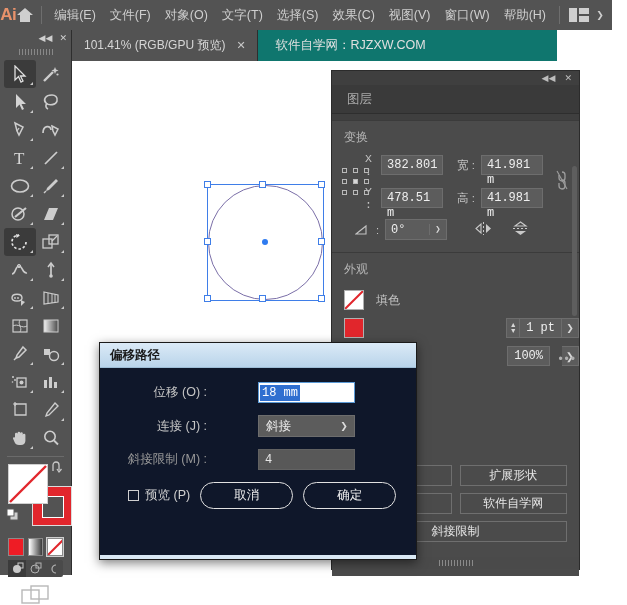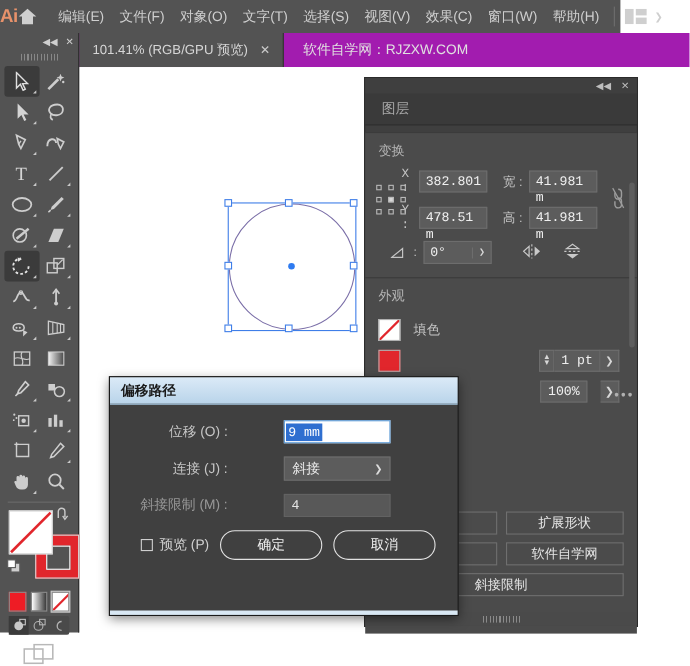--- a/index.html
+++ b/index.html
@@ -7,43 +7,43 @@
   body {
     font-family: "Liberation Sans", "DejaVu Sans", sans-serif;
     background:#ffffff;
     font-size:12px;
     color:#d0d0d0;
     position:relative;
   }
 
   
   #menubar {
-    position:absolute; left:0; top:0; width:564px; height:30px;
+    position:absolute; left:0; top:0; width:612px; height:30px;
     background:#535353;
     display:flex; align-items:center;
   }
   #ai-logo {
     width:32px; height:30px; display:flex; align-items:center; justify-content:center;
     color:#e8926b; font-size:17px; font-weight:bold; font-style:normal;
     letter-spacing:-0.5px;
   }
   #home-btn { width:36px; height:30px; display:flex; align-items:center; justify-content:center; }
   .mb-sep { width:1px; height:18px; background:#6e6e6e; margin:0 6px; }
   .menu-item {
     padding:0 7px; height:30px; line-height:30px;
     color:#cfcfcf; font-size:12.5px; white-space:nowrap;
   }
   #mb-right { margin-left:auto; display:flex; align-items:center; padding-right:4px; }
   #arrange-icon { display:flex; align-items:center; justify-content:center; width:26px; height:30px; }
   #mb-caret { width:16px; height:30px; display:flex; align-items:center; justify-content:center; color:#cfcfcf; font-size:9px;}
 
   
   #tabbar {
-    position:absolute; left:0; top:30px; width:627px; height:31px;
-    background:#a21caf;
+    position:absolute; left:0; top:30px; width:557px; height:31px;
+    background:#0f766e;
     display:flex; align-items:flex-end;
   }
   #tab-left-pad { width:72px; height:31px; }
   .doc-tab {
     height:31px; display:flex; align-items:center; gap:8px;
     padding:0 8px 0 12px; background:#535353; color:#d6d6d6; font-size:12px;
     border-right:1px solid #2e2e2e; white-space:nowrap;
   }
   .doc-tab .tab-close { font-size:11px; color:#c8c8c8; padding:0 3px; }
   #watermark {
@@ -171,21 +171,21 @@
   .sel-box {
     background:#5c5c5c;border:1px solid #6d6d6d;color:#efefef;font-size:12px;
     height:21px; width:62px; display:flex;align-items:center;
     font-family:"Liberation Mono","DejaVu Sans Mono",monospace;
   }
   .sel-box .v { padding:0 5px; flex:1; }
   .sel-box .car { width:17px; display:flex;align-items:center;justify-content:center;border-left:1px solid #6d6d6d; color:#d8d8d8; font-size:9px;}
   .flip-ico { margin-left:8px; }
   .dots-right { position:absolute; right:14px; color:#b0b0b0; letter-spacing:2px; font-size:12px; }
 
-  #appearance-sec { padding:2px 16px 0 12px; position:relative; }
+  #appearance-sec { padding:2px 0 0 12px; position:relative; }
   .ap-row { display:flex; align-items:center; gap:12px; margin-top:8px; }
   .ap-sw { width:20px;height:20px;background:#fff;border:1px solid #b0b0b0; position:relative; }
   .ap-lab { font-size:12px; color:#c3c3c3; }
   .stroke-ctl { display:flex; align-items:center; margin-left:auto; }
   .spin { width:14px;height:20px;background:#5c5c5c;border:1px solid #6d6d6d;display:flex;flex-direction:column;align-items:center;justify-content:center;color:#d7d7d7;font-size:7px;line-height:6px;}
   .ptbox { background:#5c5c5c;border:1px solid #6d6d6d;border-left:0;color:#efefef;font-size:12px;height:20px;padding:0 6px;display:flex;align-items:center;font-family:"Liberation Mono",monospace;}
   .ptcar { width:17px;height:20px;background:#5c5c5c;border:1px solid #6d6d6d;border-left:0;display:flex;align-items:center;justify-content:center;color:#d8d8d8;font-size:9px;}
   .opbox { background:#5c5c5c;border:1px solid #6d6d6d;color:#efefef;font-size:12px;height:20px;padding:0 6px;display:flex;align-items:center;font-family:"Liberation Mono",monospace; }
   .opcar { width:17px;height:20px;background:#5c5c5c;border:1px solid #6d6d6d;border-left:0;display:flex;align-items:center;justify-content:center;color:#d8d8d8;font-size:10px;}
 
@@ -200,21 +200,21 @@
   #props-scroll {
     position:absolute; right:1px; top:44px; width:7px; height:440px;
   }
   #props-scroll .thumb { position:absolute; top:2px; left:1px; width:5px; height:150px; background:#5e5e5e; border-radius:3px;}
   #props-foot { position:absolute; left:0; bottom:0; width:100%; height:12px; background:#4a4a4a; display:flex;align-items:center;justify-content:center;}
   #props-foot .gripbar { width:34px;height:6px;background:repeating-linear-gradient(90deg,#8a8a8a 0 1px,transparent 1px 3px); }
 
   
   #dialog {
     position:absolute; left:99px; top:342px; width:318px; height:218px;
-    background:#404040; border:1px solid #1a1a1a;
+    background:#0f172a; border:1px solid #1a1a1a;
     box-shadow:0 3px 10px rgba(0,0,0,.5);
   }
   #dlg-title {
     height:25px; background:linear-gradient(#dbeaf7,#b9d4ea);
     border-bottom:1px solid #9dbdd6;
     display:flex; align-items:center; padding-left:10px;
     color:#1a1a1a; font-size:12.5px; font-weight:bold;
   }
   #dlg-body { position:relative; height:192px; padding:14px 14px 0 14px; }
   .dlg-row { display:flex; align-items:center; margin-bottom:12px;gap:44px; }
@@ -262,22 +262,22 @@
     <svg width="18" height="16" viewBox="0 0 18 16">
         <path d="M9 1 L17 8 H14 V15 H4 V8 H1 Z" fill="#cfcfcf"></path>
       </svg>
   </div>
   <div class="mb-sep"></div>
   <div class="menu-item">编辑(E)</div>
   <div class="menu-item">文件(F)</div>
   <div class="menu-item">对象(O)</div>
   <div class="menu-item">文字(T)</div>
   <div class="menu-item">选择(S)</div>
+  <div class="menu-item">效果(C)</div>
   <div class="menu-item">视图(V)</div>
-  <div class="menu-item">效果(C)</div>
   <div class="menu-item">窗口(W)</div>
   <div class="menu-item">帮助(H)</div>
   <div id="mb-right">
     <div class="mb-sep"></div>
     <div id="arrange-icon">
       <svg width="20" height="14" viewBox="0 0 20 14">
         <rect x="0" y="0" width="8" height="14" fill="#cfcfcf"></rect>
         <rect x="10" y="0" width="10" height="6" fill="#cfcfcf"></rect>
         <rect x="10" y="8" width="10" height="6" fill="#cfcfcf"></rect>
       </svg>
@@ -732,21 +732,21 @@
     </div>
 </div>
 
 <div id="dialog">
   <div id="dlg-title">偏移路径</div>
   <div id="dlg-body">
 
     <div class="dlg-row">
       <span class="dlg-lab">位移 (O) :</span>
       <span id="offset-input">
-        <span class="selval">9 mm</span>
+        <span class="selval">18 mm</span>
       </span>
     </div>
 
     <div class="dlg-row">
       <span class="dlg-lab">连接 (J) :</span>
       <span id="join-select">
         <span class="v">斜接</span>
         <span class="car">❯</span>
       </span>
     </div>
@@ -754,18 +754,18 @@
     <div class="dlg-row">
       <span class="dlg-lab dim">斜接限制 (M) :</span>
       <span id="miter-input">4</span>
     </div>
 
     <div id="dlg-actions">
       <span id="preview-check">
         <span class="box"></span>
         <span>预览 (P)</span>
       </span>
+      <span class="rbtn">取消</span>
       <span class="rbtn">确定</span>
-      <span class="rbtn">取消</span>
     </div>
   </div>
   <div id="dlg-bottom-edge"></div>
 </div>
 
 </body></html>

